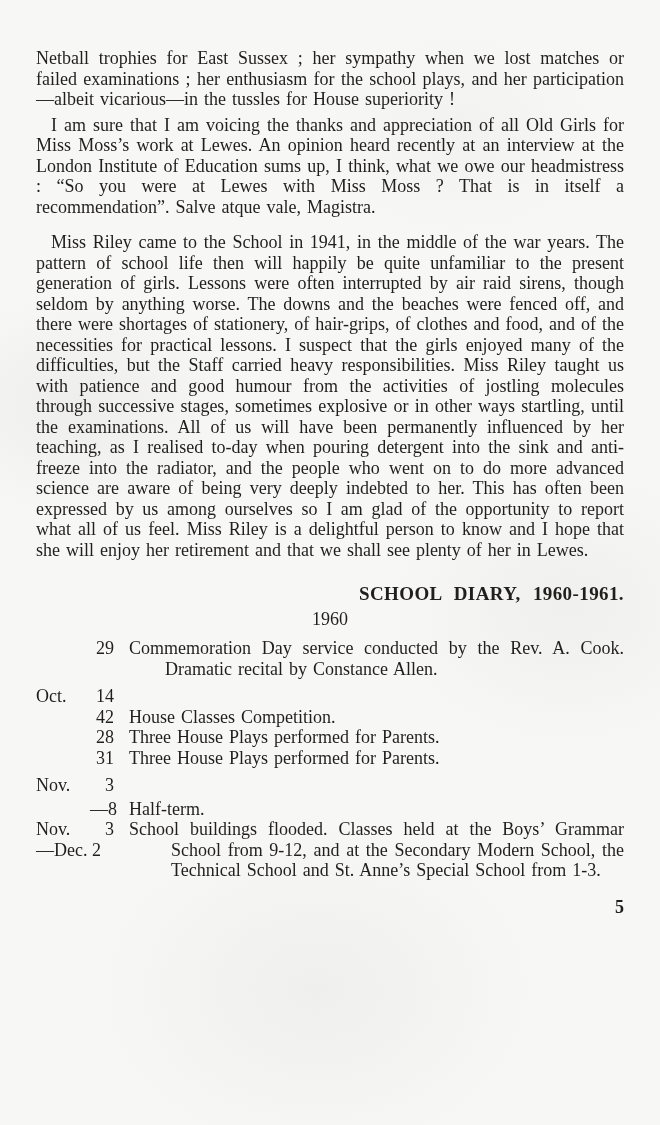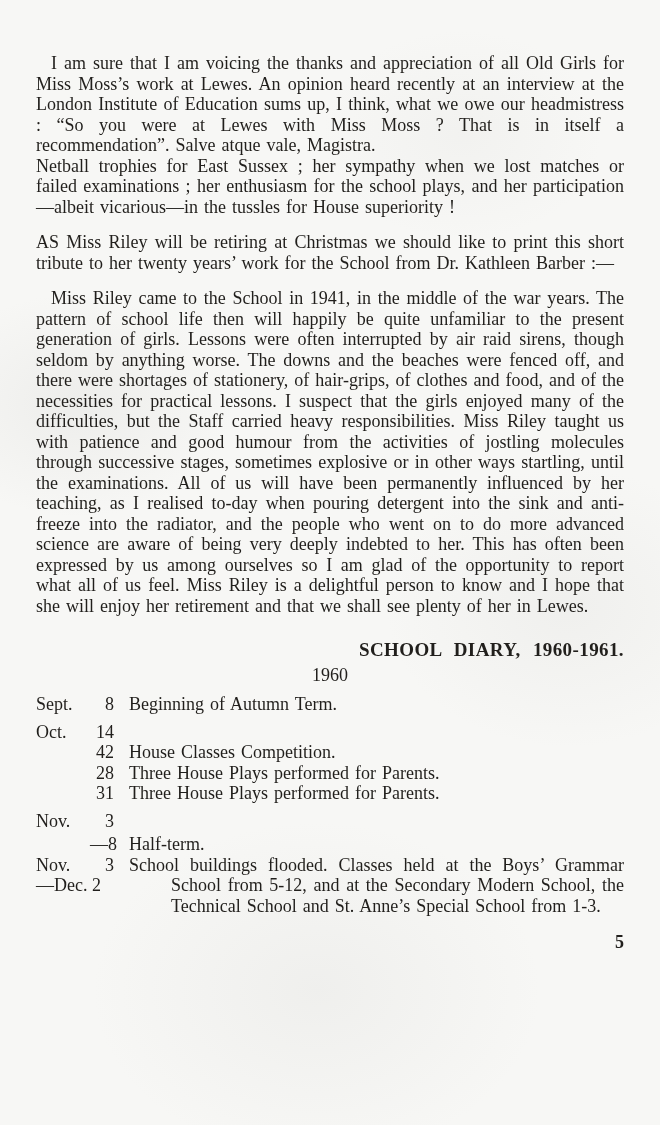--- a/index.html
+++ b/index.html
@@ -49,34 +49,33 @@
     text-align: right;
     font-weight: 700;
     font-size: 18px;
   }
 </style>
 </head>
 <body>
 
 <div class="page">
 
+  <p class="para">Netball trophies for East Sussex ; her sympathy when we lost matches or failed examinations ; her enthusiasm for the school plays, and her participation—albeit vicarious—in the tussles for House superiority !</p>
   <p class="para indent gap-sm">I am sure that I am voicing the thanks and appreciation of all Old Girls for Miss Moss’s work at Lewes. An opinion heard recently at an interview at the London Institute of Education sums up, I think, what we owe our headmistress : “So you were at Lewes with Miss Moss ? That is in itself a recommendation”. Salve atque vale, Magistra.</p>
-  <p class="para">Netball trophies for East Sussex ; her sympathy when we lost matches or failed examinations ; her enthusiasm for the school plays, and her participation—albeit vicarious—in the tussles for House superiority !</p>
-  <p class="para gap-lg">AS Miss Riley will be retiring at Christmas we should like to print this short tribute to her twenty years’ work for the School from Dr. Kathleen Barber :—</p>
   <p class="para indent gap-lg">Miss Riley came to the School in 1941, in the middle of the war years. The pattern of school life then will happily be quite unfamiliar to the present generation of girls. Lessons were often interrupted by air raid sirens, though seldom by anything worse. The downs and the beaches were fenced off, and there were shortages of stationery, of hair-grips, of clothes and food, and of the necessities for practical lessons. I suspect that the girls enjoyed many of the difficulties, but the Staff carried heavy responsibilities. Miss Riley taught us with patience and good humour from the activities of jostling molecules through successive stages, sometimes explosive or in other ways startling, until the examinations. All of us will have been permanently influenced by her teaching, as I realised to-day when pouring detergent into the sink and anti-freeze into the radiator, and the people who went on to do more advanced science are aware of being very deeply indebted to her. This has often been expressed by us among ourselves so I am glad of the opportunity to report what all of us feel. Miss Riley is a delightful person to know and I hope that she will enjoy her retirement and that we shall see plenty of her in Lewes.</p>
 
   <h2 class="diary-title">SCHOOL DIARY, 1960-1961.</h2>
   <div class="diary-year">1960</div>
 
+
   <div class="drow">
-    <span class="dmonth">Sept.</span>
-    <span class="dday">8</span>
-    <span class="ddesc">Beginning of Autumn Term.</span>
+    <span class="dmonth"></span>
+    <span class="dday">29</span>
+    <span class="ddesc hang">Commemoration Day service conducted by the Rev. A. Cook. Dramatic recital by Constance Allen.</span>
   </div>
-
 
   <div class="drow grp">
     <span class="dmonth">Oct.</span>
     <span class="dday">14</span>
   </div>
 
   <div class="drow">
     <span class="dmonth"></span>
     <span class="dday">42</span>
     <span class="ddesc">House Classes Competition.</span>
@@ -107,18 +106,18 @@
   </div>
 
   <div class="drow">
     <span class="dmd">
       <span class="dmd-line1">
         <span>Nov.</span>
         <span>3</span>
       </span>
       <span class="dmd-line2">—Dec. 2</span>
     </span>
-    <span class="ddesc hang2">School buildings flooded. Classes held at the Boys’ Grammar School from 5-12, and at the Secondary Modern School, the Technical School and St. Anne’s Special School from 1-3.</span>
+    <span class="ddesc hang2">School buildings flooded. Classes held at the Boys’ Grammar School from 9-12, and at the Secondary Modern School, the Technical School and St. Anne’s Special School from 1-3.</span>
   </div>
 
   <div class="page-number">5</div>
 
 </div>
 
 </body></html>

